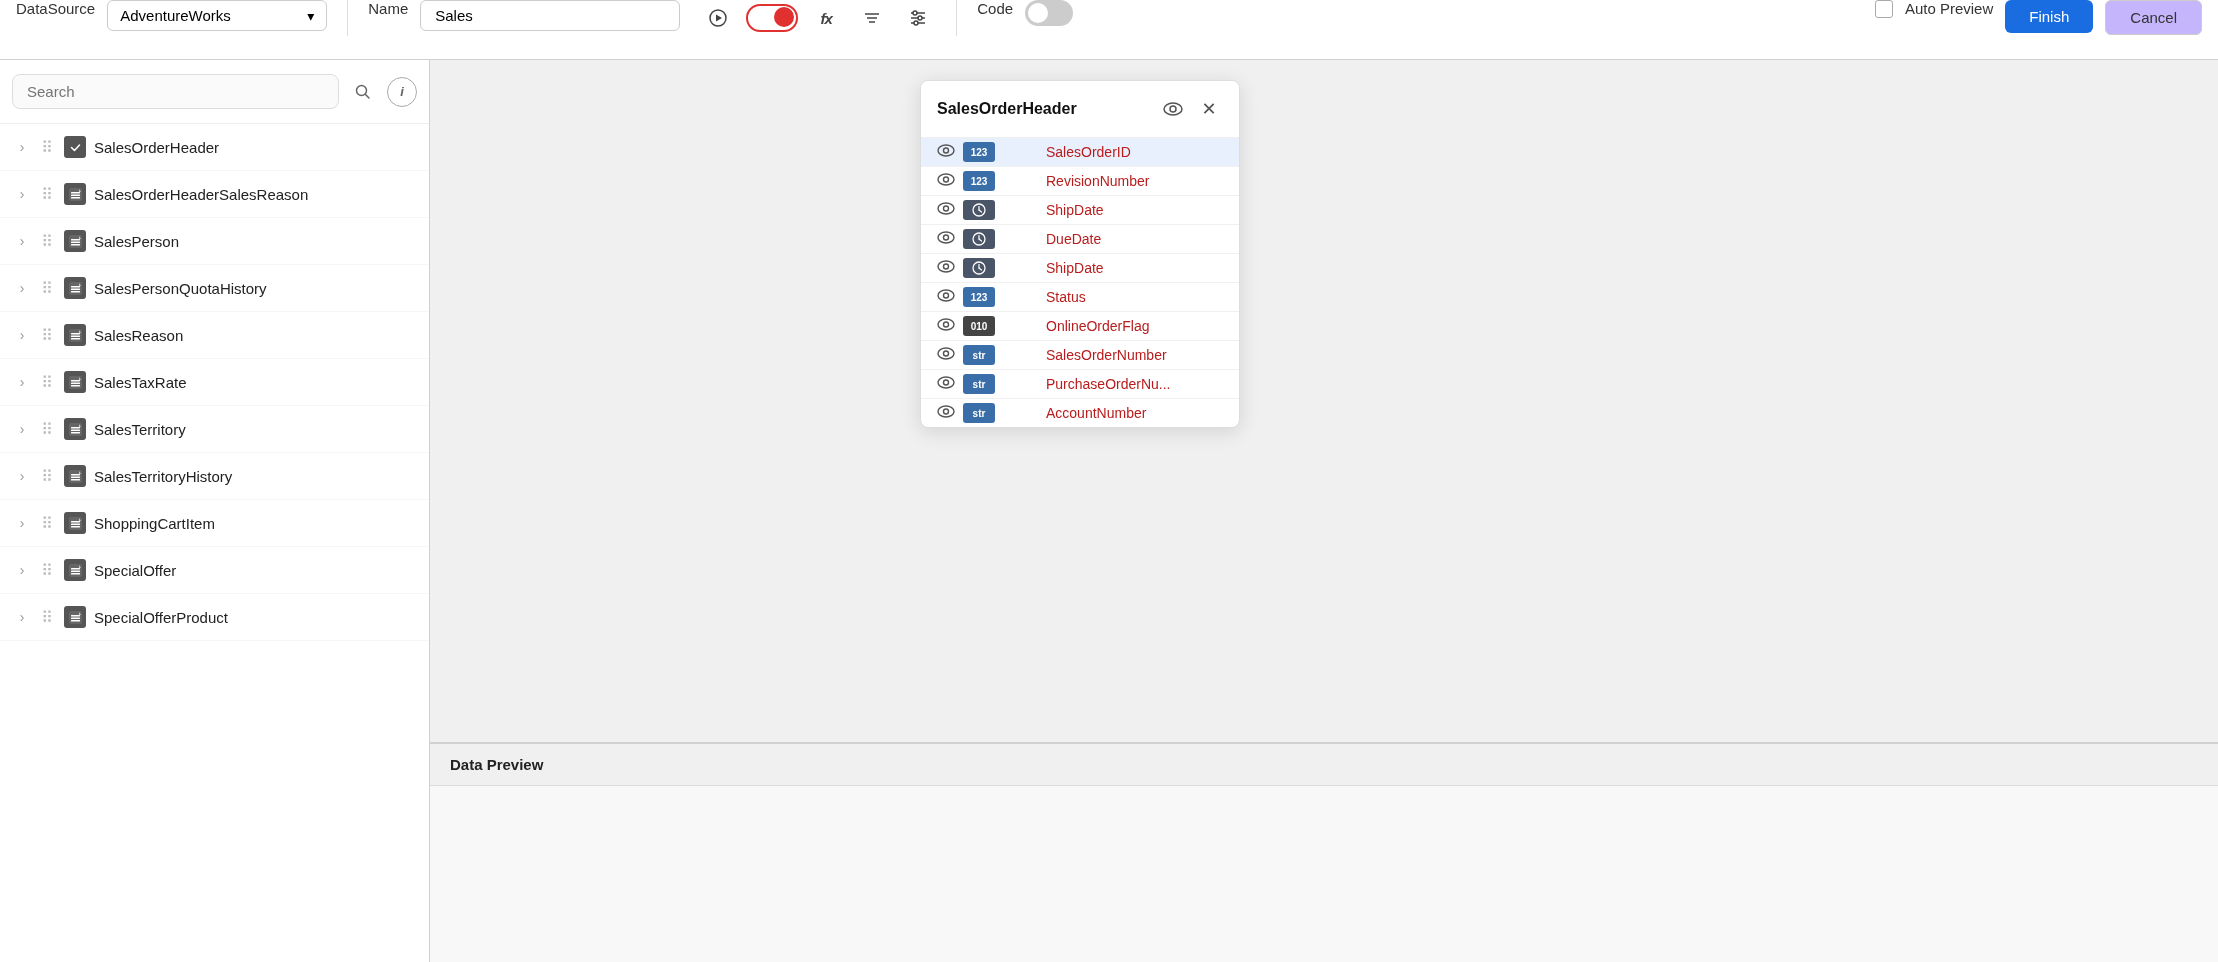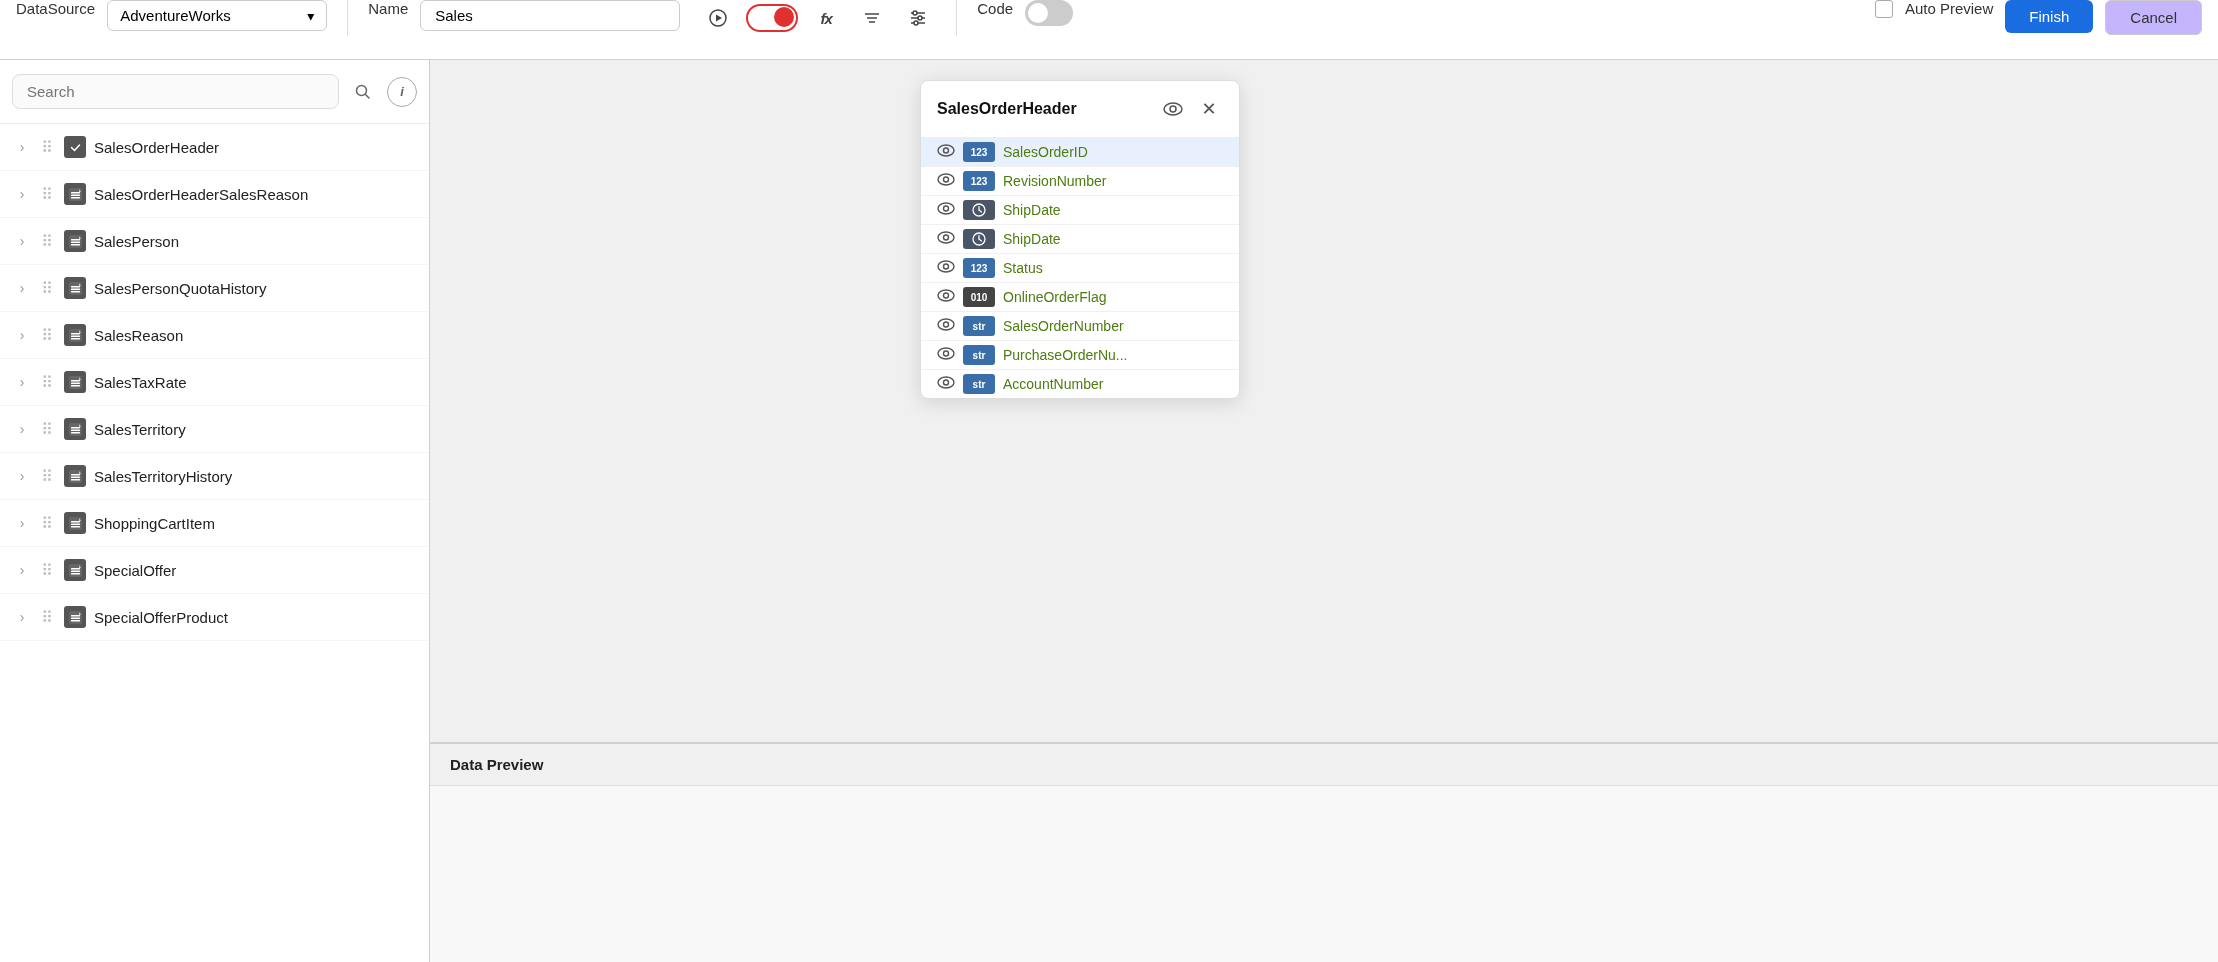--- a/index.html
+++ b/index.html
@@ -256,21 +256,21 @@
       display: flex; align-items: center; justify-content: center;
       font-size: 10px;
       font-weight: 700;
       color: #fff;
       padding: 0 4px;
     }
     .badge-123 { background: #3a6ea8; }
     .badge-010 { background: #444; }
     .badge-str { background: #3a6ea8; }
     .badge-clock { background: #4a5568; }
-    .field-name { font-size: 14px; color: #4d7c0f; }
+    .field-name { font-size: 14px; color: #b91c1c; margin-left: 43px; }
 
     
     .data-preview-section {
       height: 220px;
       border-top: 2px solid #d0d0d0;
       background: #f8f8f8;
       display: flex;
       flex-direction: column;
     }
     .data-preview-header {
@@ -572,20 +572,34 @@
                   <ellipse cx="9" cy="6.5" rx="8" ry="5.5" stroke="#555" stroke-width="1.4"></ellipse>
                   <circle cx="9" cy="6.5" r="2.5" stroke="#555" stroke-width="1.4"></circle>
                 </svg></span>
               <span class="field-type-badge badge-clock" style="background: rgb(74, 85, 104);">
                 <svg width="14" height="14" viewBox="0 0 14 14" fill="none">
                   <circle cx="7" cy="7" r="6" stroke="#fff" stroke-width="1.3"></circle>
                   <line x1="7" y1="3.5" x2="7" y2="7" stroke="#fff" stroke-width="1.2" stroke-linecap="round"></line>
                   <line x1="7" y1="7" x2="9.5" y2="9" stroke="#fff" stroke-width="1.2" stroke-linecap="round"></line>
                 </svg>
               </span>
+              <span class="field-name">DueDate</span>
+            </div>
+            <div class="field-item">
+              <span class="field-eye"><svg width="18" height="13" viewBox="0 0 18 13" fill="none">
+                  <ellipse cx="9" cy="6.5" rx="8" ry="5.5" stroke="#555" stroke-width="1.4"></ellipse>
+                  <circle cx="9" cy="6.5" r="2.5" stroke="#555" stroke-width="1.4"></circle>
+                </svg></span>
+              <span class="field-type-badge badge-clock" style="background: rgb(74, 85, 104);">
+                <svg width="14" height="14" viewBox="0 0 14 14" fill="none">
+                  <circle cx="7" cy="7" r="6" stroke="#fff" stroke-width="1.3"></circle>
+                  <line x1="7" y1="3.5" x2="7" y2="7" stroke="#fff" stroke-width="1.2" stroke-linecap="round"></line>
+                  <line x1="7" y1="7" x2="9.5" y2="9" stroke="#fff" stroke-width="1.2" stroke-linecap="round"></line>
+                </svg>
+              </span>
               <span class="field-name">ShipDate</span>
             </div>
             <div class="field-item">
               <span class="field-eye"><svg width="18" height="13" viewBox="0 0 18 13" fill="none">
                   <ellipse cx="9" cy="6.5" rx="8" ry="5.5" stroke="#555" stroke-width="1.4"></ellipse>
                   <circle cx="9" cy="6.5" r="2.5" stroke="#555" stroke-width="1.4"></circle>
                 </svg></span>
               <span class="field-type-badge badge-123">123</span>
               <span class="field-name">Status</span>
             </div>

